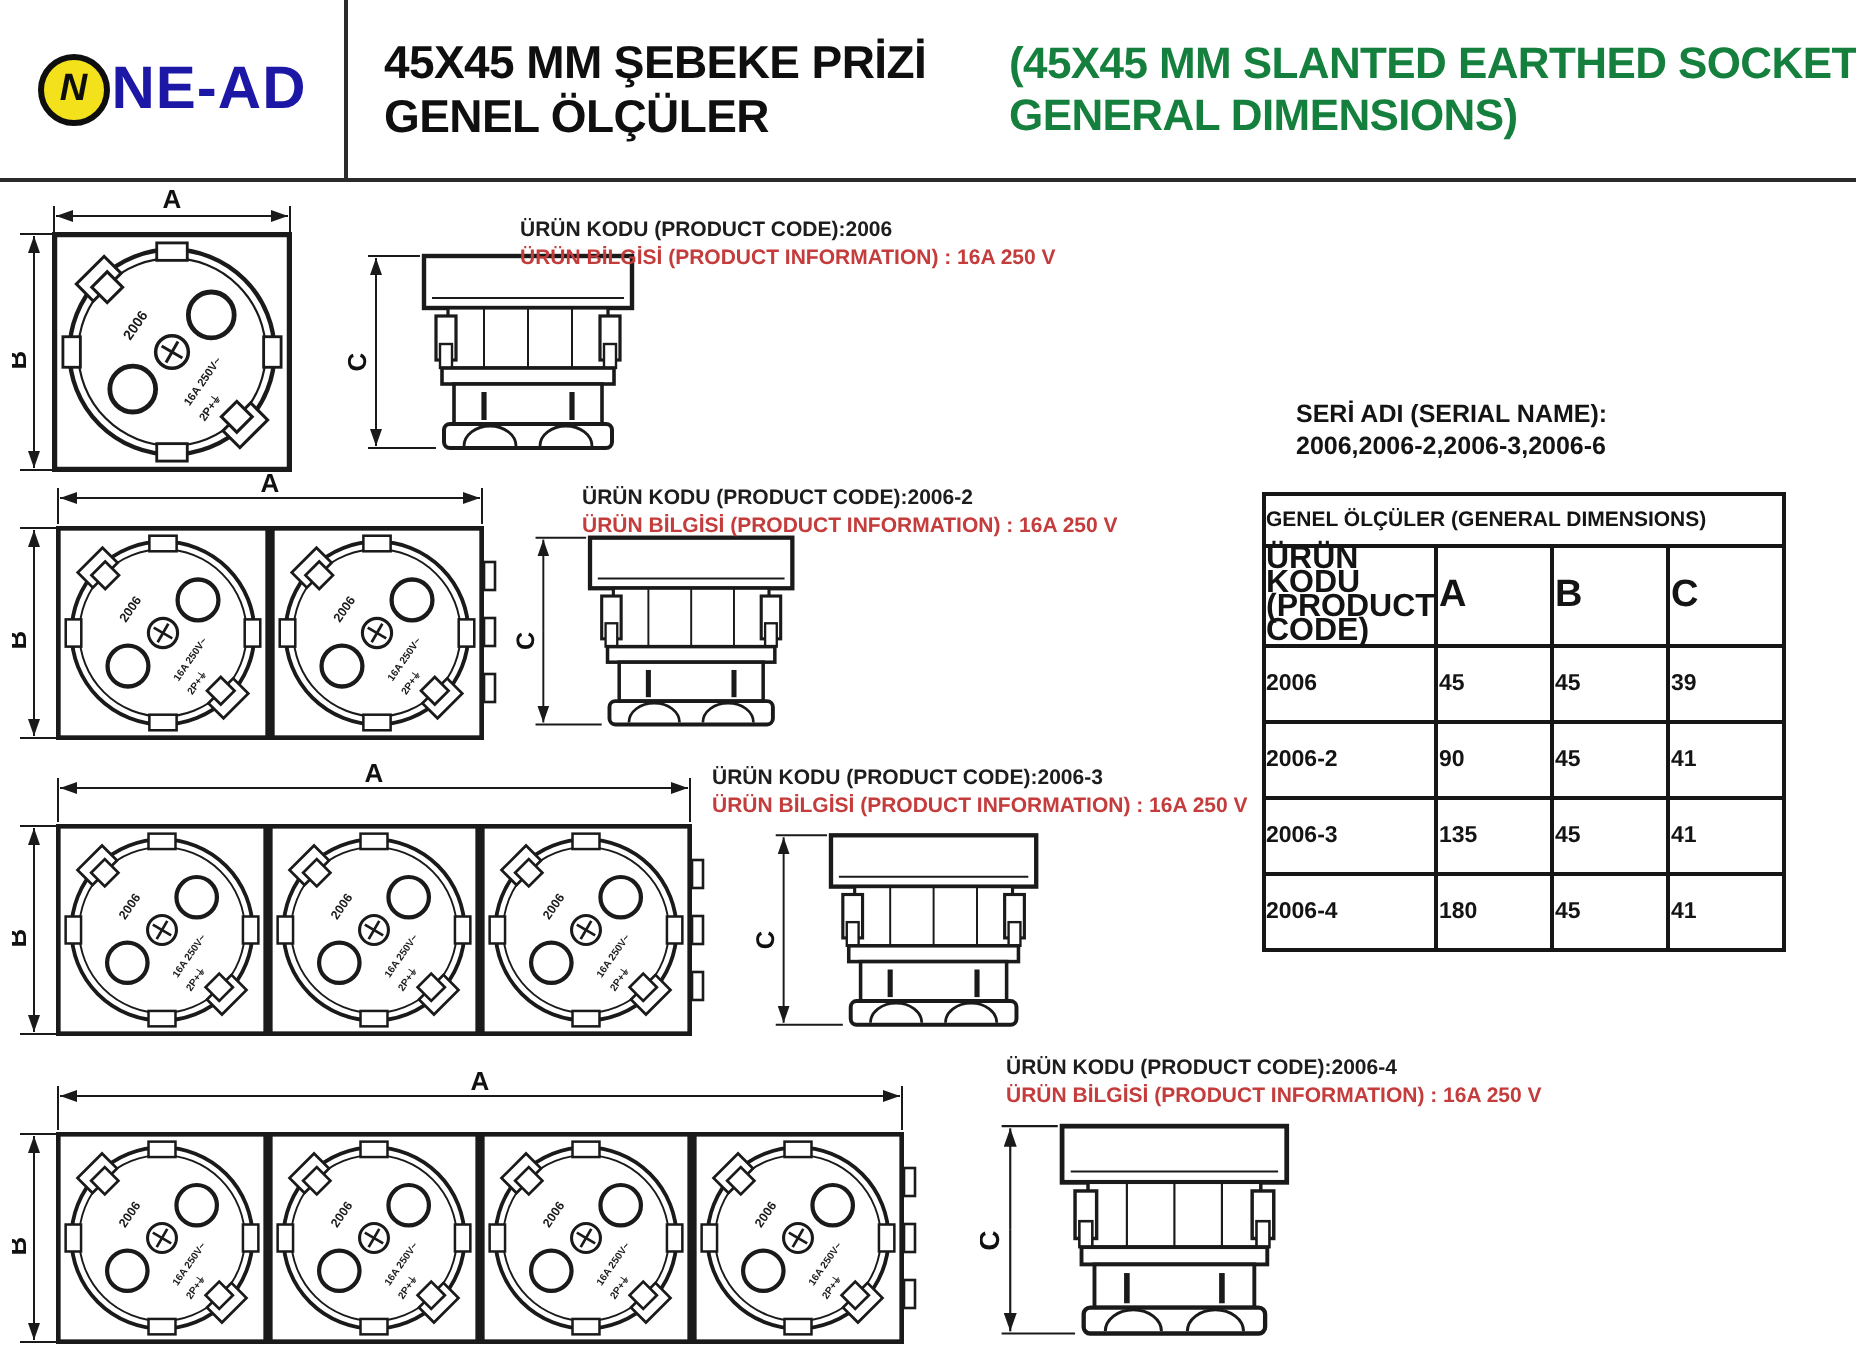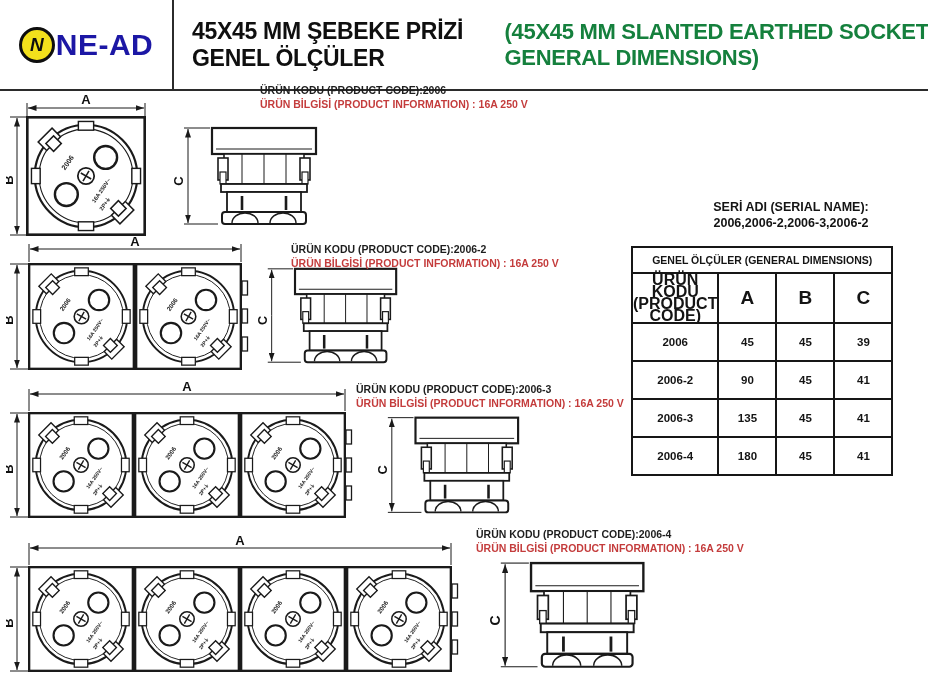--- a/index.html
+++ b/index.html
@@ -20,26 +20,26 @@
               align-items:center;justify-content:center;padding-left:18px;box-sizing:border-box;}
   .title-l1{font-weight:bold;font-size:23px;letter-spacing:-0.3px;color:#0f0f0f;}
   .title-l2{font-weight:bold;font-size:22px;letter-spacing:-0.3px;color:#15803d;}
 
   
   .prod-label{position:absolute;font-size:10.5px;font-weight:bold;line-height:14px;white-space:nowrap;}
   .prod-label .code{color:#1d1d1d;}
   .prod-label .info{color:#c43c3c;}
 
   
-  #serial{position:absolute;left:664px;top:199px;width:254px;text-align:center;
+  #serial{position:absolute;left:648px;top:199px;width:254px;text-align:left;
           font-weight:bold;font-size:12.5px;line-height:16px;color:#141414;}
 
   
   #dim-table{position:absolute;left:631px;top:246px;border-collapse:collapse;table-layout:fixed;}
-  #dim-table td,#dim-table th{border:2px solid #161616;text-align:center;vertical-align:middle;
+  #dim-table td,#dim-table th{border:2px solid #161616;text-align:left;vertical-align:middle;
           font-family:"Liberation Sans",sans-serif;color:#141414;background:#fff;padding:0;}
   #dim-table .t-title{width:252px;height:24px;font-size:10.5px;font-weight:bold;}
   #dim-table .t-code-h{width:84px;height:46px;font-size:16px;font-weight:bold;line-height:12px;}
   #dim-table .t-abc{width:56px;font-size:19px;font-weight:bold;}
   #dim-table .t-row td{height:36px;font-size:11.5px;font-weight:bold;}
 
   svg{display:block;}
   svg text{font-family:"Liberation Sans",sans-serif;}
   .dim-letter{font-size:13px;font-weight:bold;fill:#111;}
 </style>
@@ -143,21 +143,21 @@
       <line x1="11" y1="82" x2="11" y2="140" marker-end="url(#dimArrow)"></line>
     </g>
     <text class="dim-letter" x="80" y="10" text-anchor="middle">A</text>
     <text class="dim-letter" transform="translate(7,86) rotate(-90)" text-anchor="middle">B</text>
   </svg>
 
   <svg class="abs" style="left:174px;top:122px" width="150" height="110" viewBox="0 0 150 110">
     <use href="#sideView"></use>
   </svg>
 
-  <div class="prod-label" style="left:260px;top:83px">
+  <div class="prod-label" style="left:260px;top:108px">
     <div class="code">ÜRÜN KODU (PRODUCT CODE):2006</div>
     <div class="info">ÜRÜN BİLGİSİ (PRODUCT INFORMATION) : 16A 250 V</div>
   </div>
 
   <svg class="abs" style="left:6px;top:236px" width="252" height="142" viewBox="0 0 252 142">
     <use href="#socketUnit" transform="translate(22,27) scale(0.9727)"></use>
     <use href="#socketUnit" transform="translate(129,27) scale(0.9727)"></use>
     <g stroke="#1a1a1a" stroke-width="1.3" fill="#fff">
       <rect x="236" y="45" width="5.5" height="14"></rect>
       <rect x="236" y="73" width="5.5" height="14"></rect>
@@ -239,28 +239,28 @@
       <line x1="11" y1="83" x2="11" y2="134" marker-end="url(#dimArrow)"></line>
     </g>
     <text class="dim-letter" x="234" y="9" text-anchor="middle">A</text>
     <text class="dim-letter" transform="translate(7,87) rotate(-90)" text-anchor="middle">B</text>
   </svg>
 
   <svg class="abs" style="left:490px;top:555px" width="162" height="122" viewBox="0 0 150 110">
     <use href="#sideView"></use>
   </svg>
 
-  <div class="prod-label" style="left:476px;top:527px">
+  <div class="prod-label" style="left:503px;top:527px">
     <div class="code">ÜRÜN KODU (PRODUCT CODE):2006-4</div>
     <div class="info">ÜRÜN BİLGİSİ (PRODUCT INFORMATION) : 16A 250 V</div>
   </div>
 
   <div id="serial">
     <div>SERİ ADI (SERIAL NAME):</div>
-    <div>2006,2006-2,2006-3,2006-2</div>
+    <div>2006,2006-2,2006-3,2006-6</div>
   </div>
 
   <table id="dim-table">
     <tbody>
         <tr>
       <td class="t-title" colspan="4">GENEL ÖLÇÜLER (GENERAL DIMENSIONS)</td>
     </tr>
     <tr>
       <td class="t-code-h">
         <div>ÜRÜN KODU</div>

